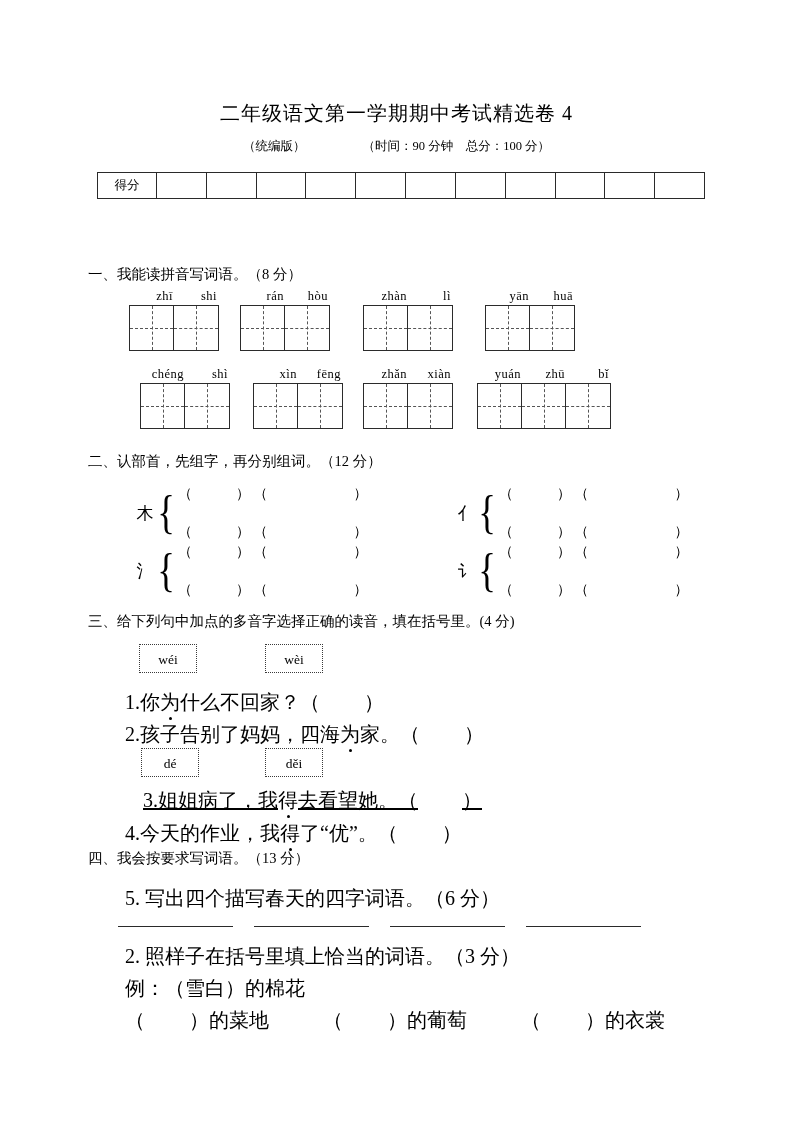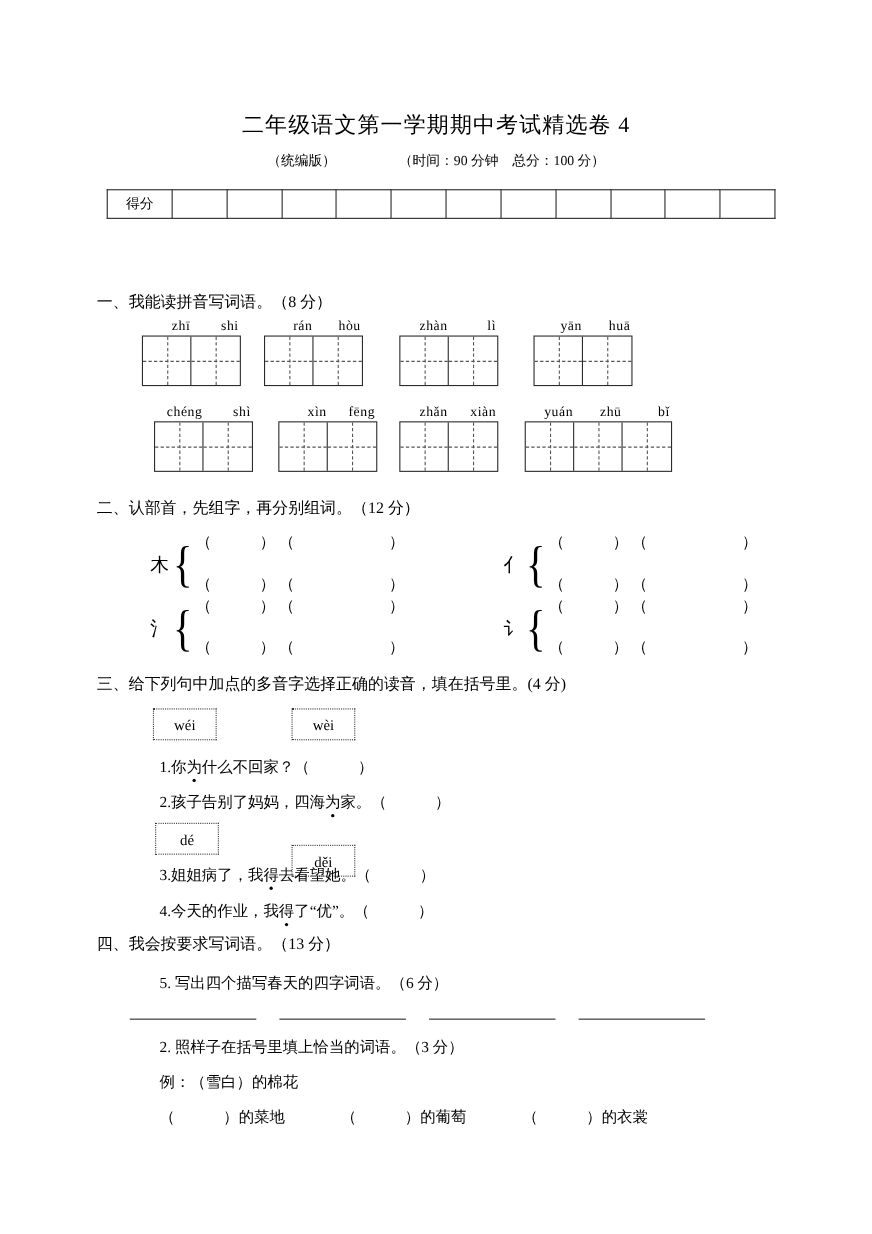--- a/index.html
+++ b/index.html
@@ -65,23 +65,22 @@
 
   
   .sec-title {
     position: absolute;
     left: 88px;
     font-size: 14.5px;
     white-space: nowrap;
   }
   .sub-line {
     position: absolute;
-    font-size: 14px;
+    font-size: 20px;
     white-space: nowrap;
-    margin-left: 20px;
   }
 
   
   .tzg-group { position: absolute; }
   .tzg-pinyin {
     display: flex;
     font-family: "Liberation Serif", "DejaVu Serif", serif;
     font-size: 12.5px;
     height: 17px;
     line-height: 17px;
@@ -381,23 +380,23 @@
 
   <div class="sub-line" style="left:125px; top:689px;">
     <span>1.</span><span>你</span><span class="dotchar">为</span><span>什么不回家？（</span><span class="gap-sm"></span><span>）</span>
   </div>
 
   <div class="sub-line" style="left:125px; top:721px;">
     <span>2.</span><span>孩子告别了妈妈，四海</span><span class="dotchar">为</span><span>家。（</span><span class="gap-sm"></span><span>）</span>
   </div>
 
   <div class="choice-box" style="left:141px; top:748px;">dé</div>
-  <div class="choice-box" style="left:265px; top:768px;">děi</div>
-
-  <div class="sub-line" style="left:125px; top:787px;">
+  <div class="choice-box" style="left:265px; top:748px;">děi</div>
+
+  <div class="sub-line" style="left:143px; top:787px;text-decoration:underline;">
     <span>3.</span><span>姐姐病了，我</span><span class="dotchar">得</span><span>去看望她。（</span><span class="gap-sm"></span><span>）</span>
   </div>
 
   <div class="sub-line" style="left:125px; top:820px;">
     <span>4.</span><span>今天的作业，我</span><span class="dotchar">得</span><span>了“优”。（</span><span class="gap-sm"></span><span>）</span>
   </div>
 
   <div class="sec-title" style="top:849px;">四、我会按要求写词语。（13 分）</div>
 
   <div class="sub-line" style="left:125px; top:885px;">5. 写出四个描写春天的四字词语。（6 分）</div>

